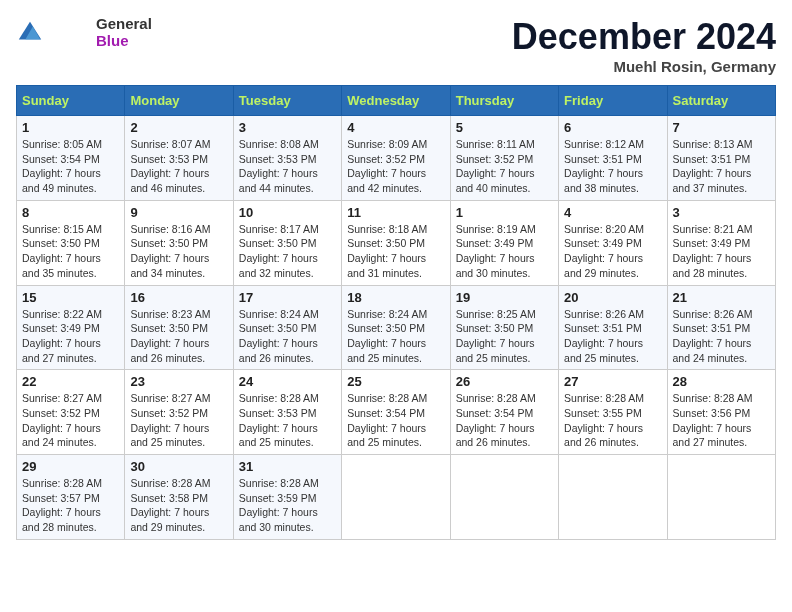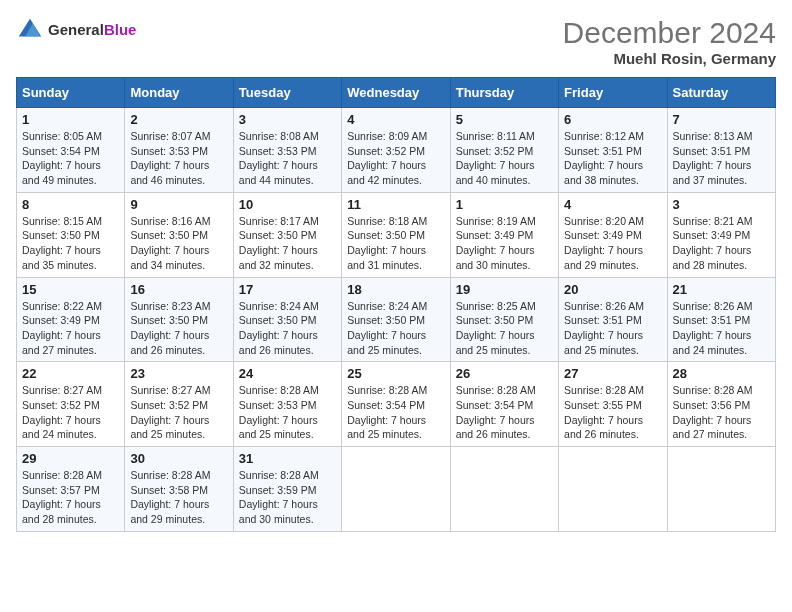--- a/index.html
+++ b/index.html
@@ -16,52 +16,53 @@
       justify-content: space-between;
       margin-bottom: 10px;
     }
     .logo {
       display: flex;
       align-items: center;
       gap: 4px;
     }
     .logo-text {
       display: flex;
-      flex-direction: row;
+      flex-direction: column;
       font-weight: bold;
       font-size: 15px;
       line-height: 1.1;
+      margin-left: 48px;
     }
     .logo-general { color: #333; }
     .logo-blue { color: #a21caf; }
     .logo-icon {
       width: 28px;
       height: 28px;
     }
     .title-block {
       text-align: right;
     }
     .title-block h1 {
-      font-size: 30px;
-      font-weight: normal;
-      color: #737373;
+      font-size: 36px;
+      font-weight: bold;
+      color: #0f172a;
     }
     .title-block h2 {
       font-size: 15px;
       font-weight: bold;
       color: #444;
     }
     table {
       width: 100%;
       border-collapse: collapse;
       font-size: 11px;
     }
     thead tr th {
       background: #2a6db5;
-      color: #ffffff;
+      color: #bef264;
       padding: 7px 5px;
       text-align: left;
       font-size: 13px;
       font-weight: bold;
       border: 1px solid #1a5da5;
     }
     tbody tr td {
       border: 1px solid #ccc;
       vertical-align: top;
       padding: 4px 5px;

